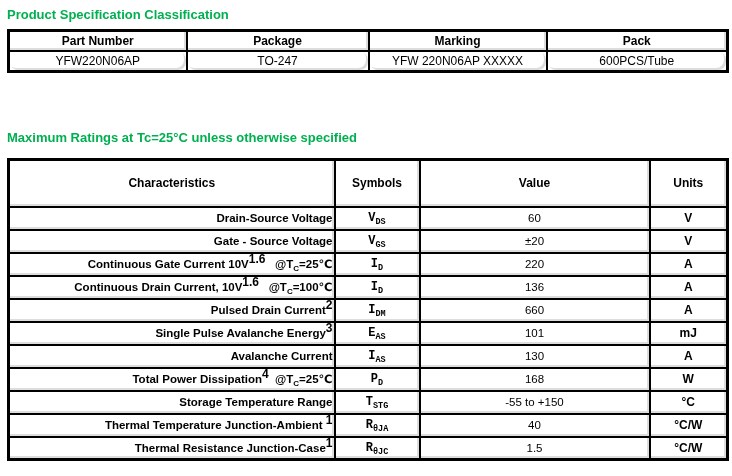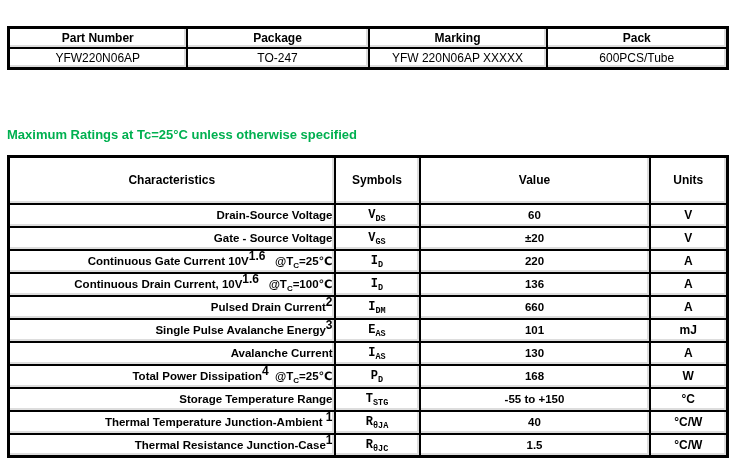--- a/index.html
+++ b/index.html
@@ -23,55 +23,56 @@
   }
   .title-spec { margin-top: 3px; }
   .title-ratings { margin-top: 57px; }
 
   table {
     border-collapse: collapse;
     table-layout: fixed;
     width: 719px;
     border: 3px solid #000;
   }
-  .spec-table { margin-top: 22px; padding-left: 16px; }
+  .spec-table { margin-top: 6px; padding-left: 16px; }
   .ratings-table { margin-top: 12px; }
 
   th, td {
     border: 2px solid #000;
     overflow: hidden;
     box-shadow: inset -2px -2px 0 rgba(120,120,120,0.25);
   }
 
   .spec-table th {
     height: 20px; font-size: 12px; font-weight: 700; text-align: center;
   }
   .spec-table td {
-    height: 21px; font-size: 12px; font-weight: 400; text-align: center;
+    height: 21px; font-size: 12px; font-weight: 400; text-align: center; border-radius: 8px;
   }
 
   .ratings-table th {
     height: 47px; font-size: 12px; font-weight: 700; text-align: center;
   }
   .ratings-table td { height: 23px; font-size: 11.5px; }
 
   td.cell-char { text-align: right; padding-left: 3px; white-space: pre; font-weight: 700; }
   td.cell-sym  { text-align: center; font-weight: 700; font-size: 12px; font-family: Liberation Mono, monospace; }
-  td.cell-val  { text-align: center; font-weight: 700; }
+  td.cell-val  { text-align: center; font-weight: 400; }
   td.cell-unit { text-align: center; font-weight: 700; font-size: 12px; }
 
   sup { font-size: 12px; vertical-align: super; line-height: 0; }
   sub { font-size: 8px; vertical-align: sub; line-height: 0; }
   .cell-sym sub { font-size: 8.5px; font-weight: 700; }
 </style>
 </head>
 <body>
 
 <div class="page">
 
+  <h2 class="section-title title-spec">Product Specification Classification</h2>
 
   <table class="spec-table">
     <colgroup>
       <col style="width:178px">
         <col style="width:182px">
         <col style="width:178px">
         <col style="width:181px">
     </colgroup>
     <thead>
       <tr>

